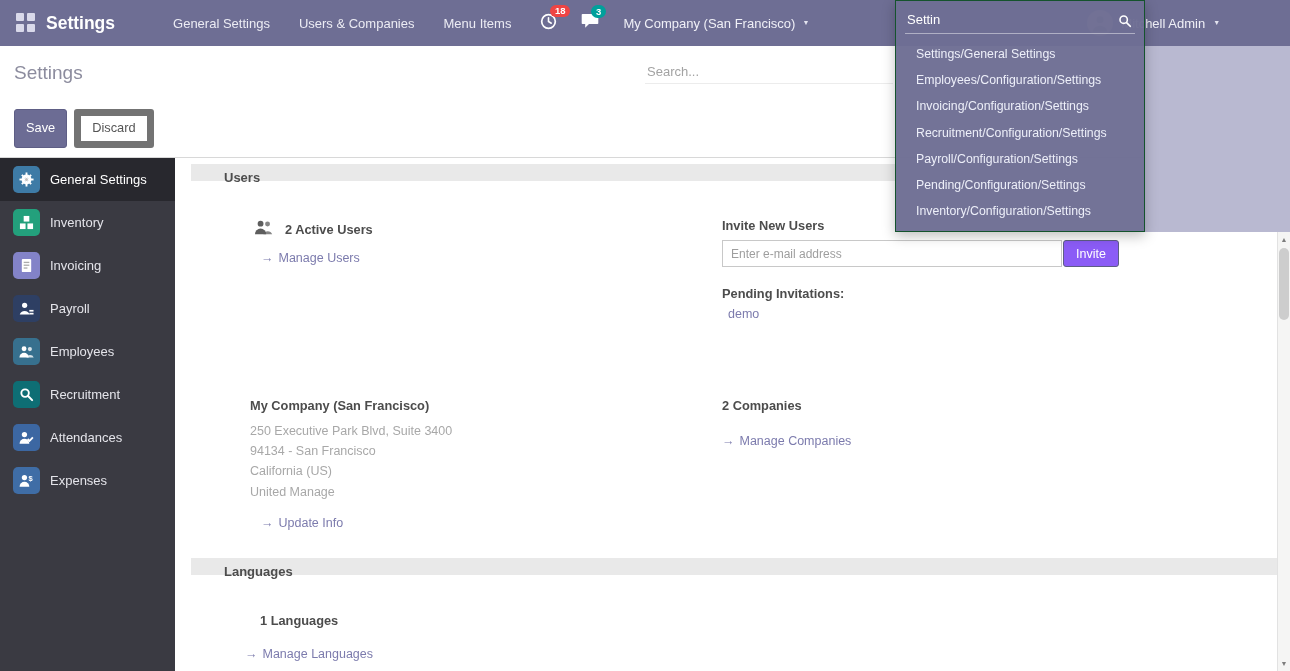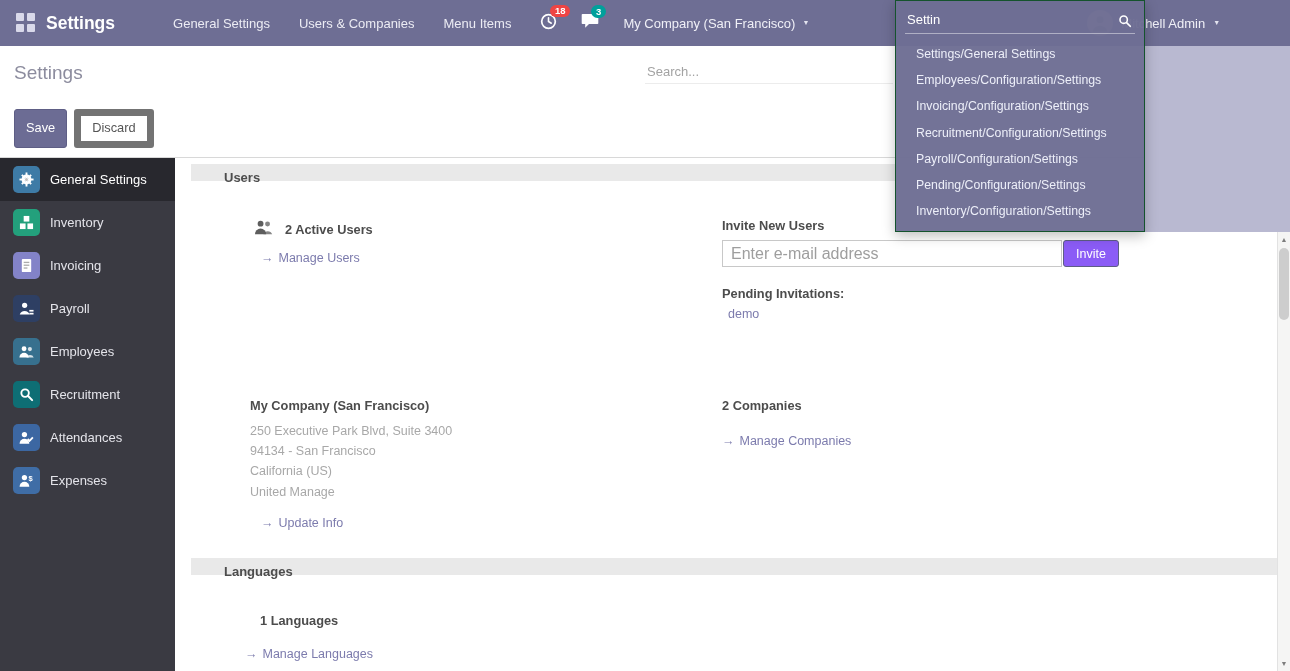--- a/index.html
+++ b/index.html
@@ -76,21 +76,21 @@
   .bold-label { font-size:12.8px; font-weight:bold; color:#4c4c4c; white-space:nowrap; }
   .link { font-size:12.5px; color:#7c7bad; cursor:pointer; white-space:nowrap; }
   .link .arr { font-weight:bold; margin-right:5px; color:#7c7bad; }
   .addr { font-size:12.5px; color:#a8a8a8; line-height:20.2px; white-space:nowrap; }
 
   .pos { position:absolute; }
   .active-users-row { top:60px; left:78px; display:flex; align-items:center; gap:11px; }
   .manage-users { top:93px; left:86px; }
   .invite-label { top:60px; left:547px; }
   .invite-row { top:82px; left:547px; display:flex; align-items:center; }
-  .invite-input { width:340px; height:27px; border:1px solid #c8c8c8; padding:0 8px; font-size:16px;
+  .invite-input { width:340px; height:27px; border:1px solid #c8c8c8; padding:0 8px; font-size:12px;
                   color:#555; outline:none; font-family:"Liberation Sans",sans-serif; }
   .invite-input::placeholder { color:#9e9e9e; }
   .invite-btn { height:27px; margin-left:1px; padding:0 12px; background:#6c6c94; color:#fff;
                 border:1px solid #5e5e85; border-radius:3px; font-size:12.5px; cursor:pointer;
                 font-family:"Liberation Sans",sans-serif; }
   .pending-label { top:128px; left:547px; }
   .pending-user { top:149px; left:553px; }
   .company-name { top:240px; left:75px; }
   .company-addr { top:263px; left:75px; }
   .update-info { top:358px; left:86px; }

